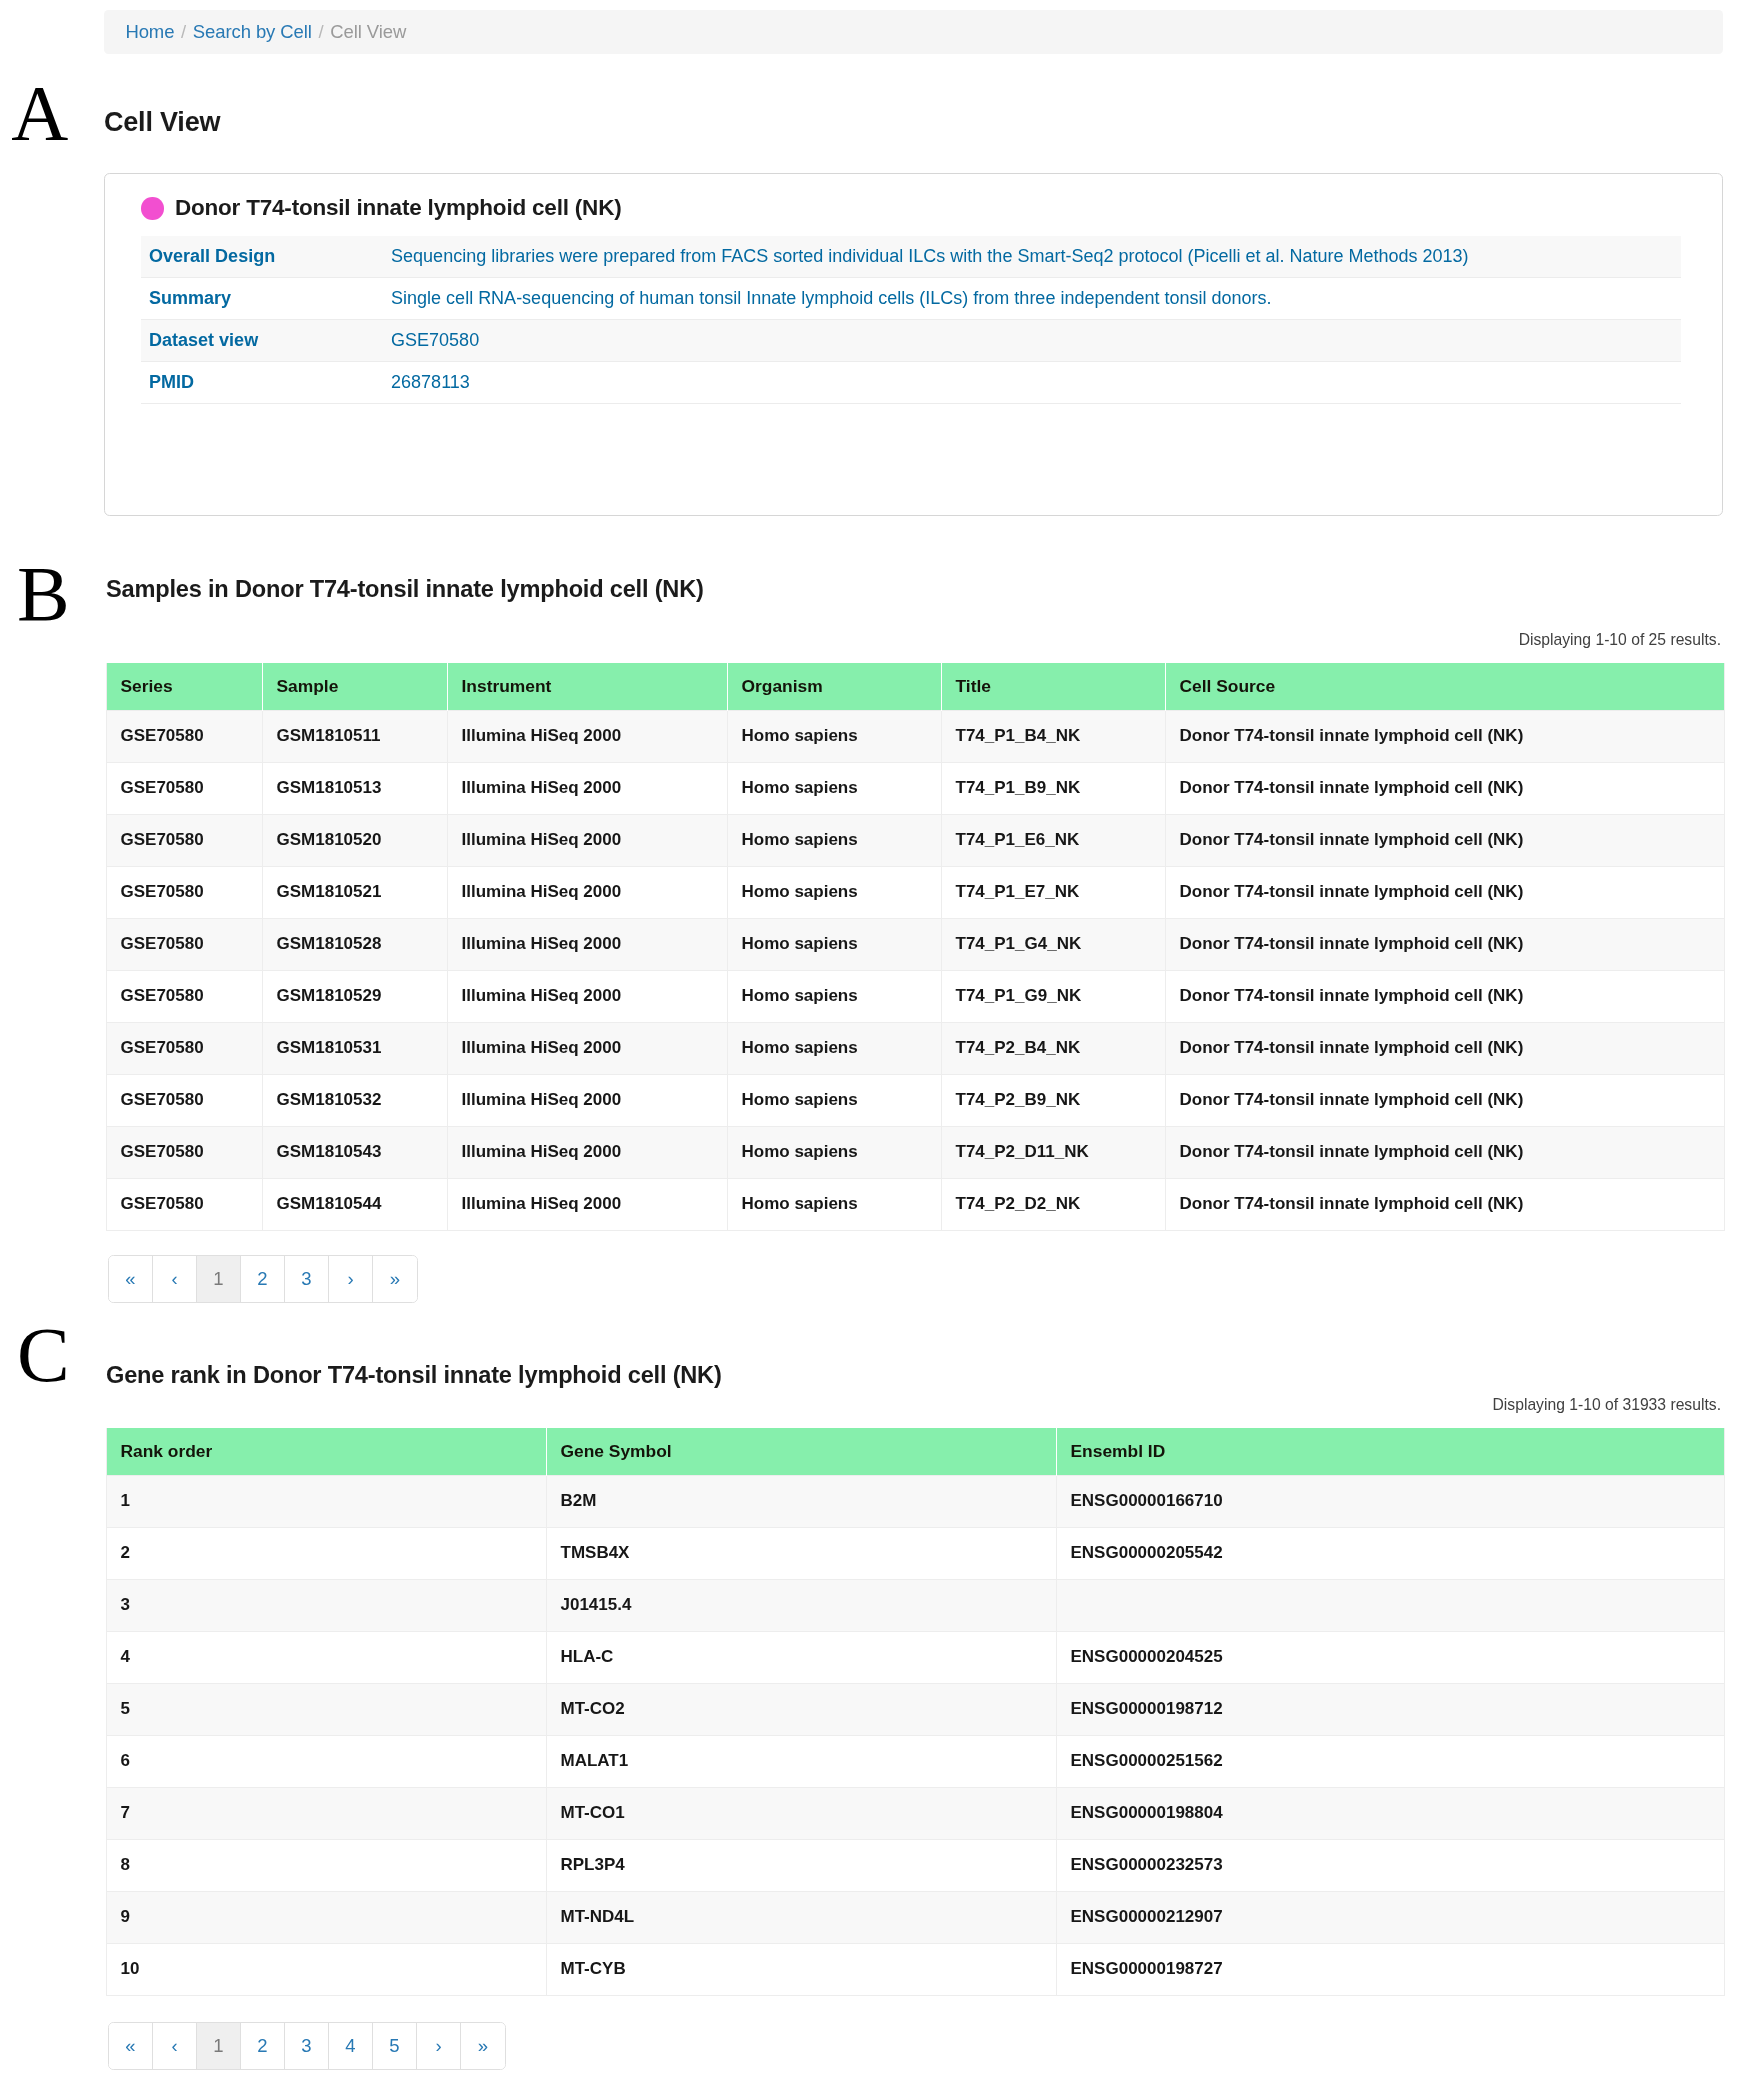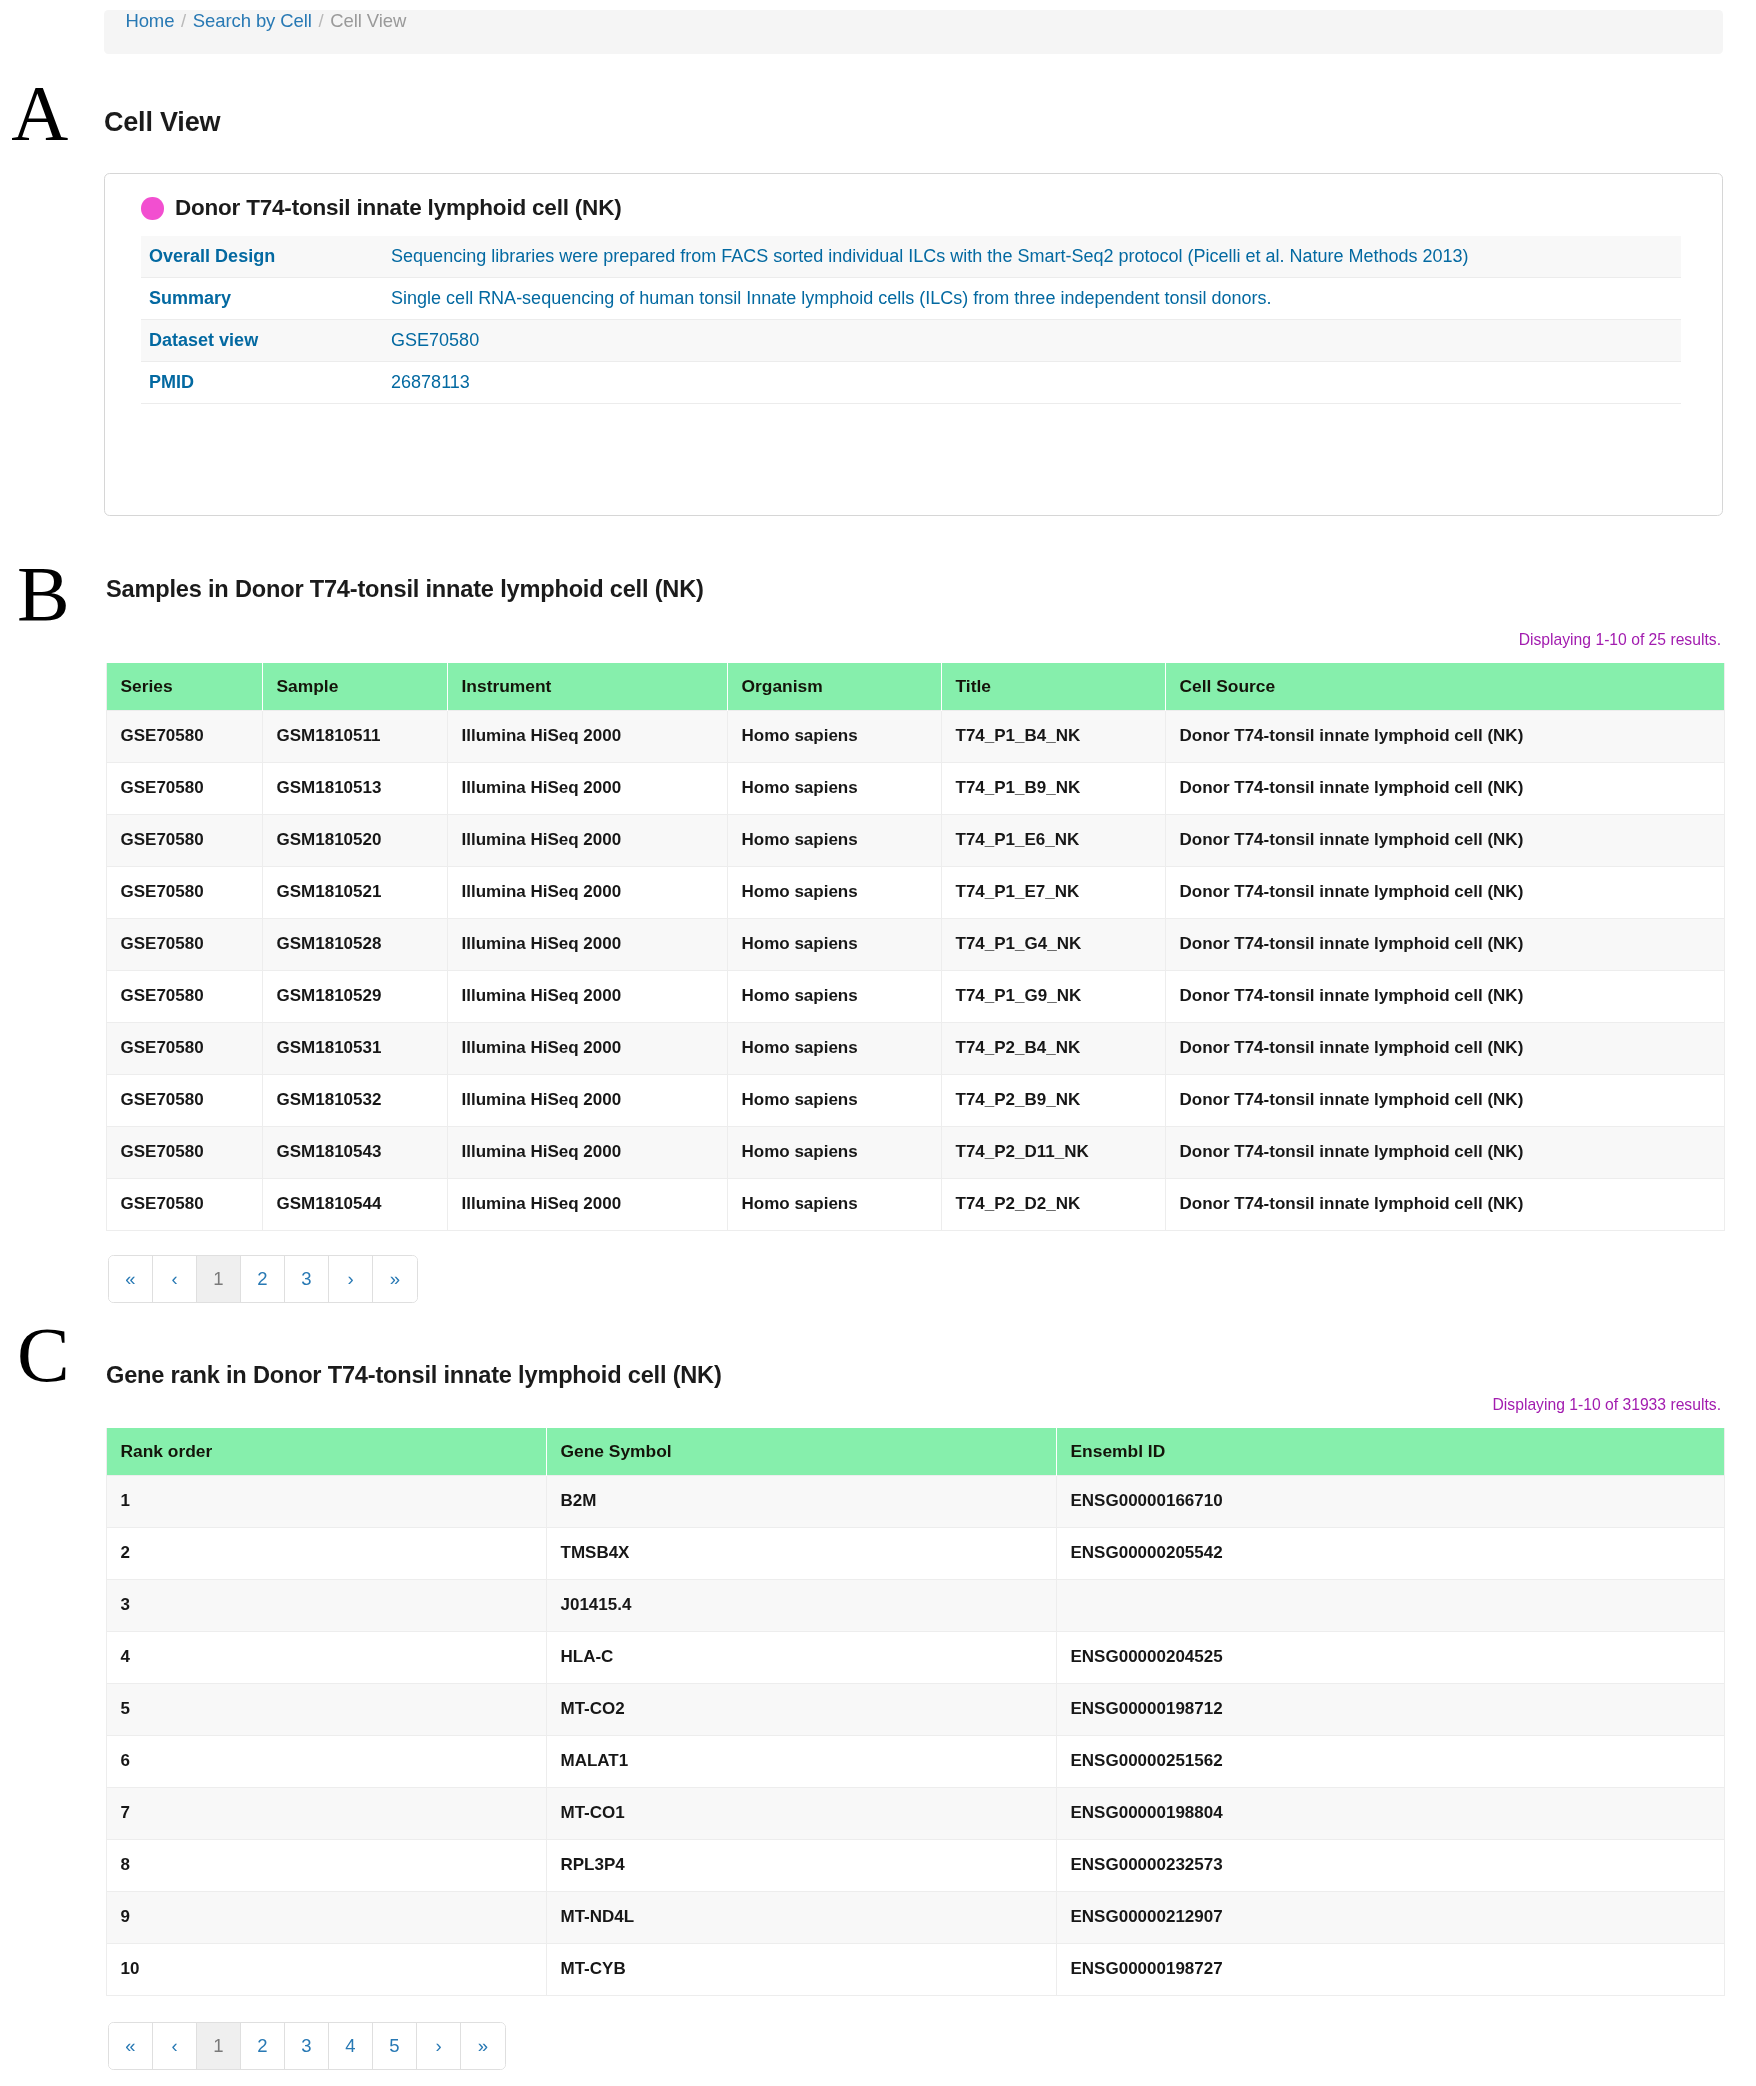--- a/index.html
+++ b/index.html
@@ -15,21 +15,21 @@
     overflow: hidden;
   }
 
   
   .breadcrumb-bar {
     position: absolute;
     left: 104px; top: 10px;
     width: 1619px; height: 44px;
     background: #f5f5f5;
     border-radius: 4.5px;
-    display: flex; 
+    display: flex; align-items: center;
     padding-left: 21.4px;
   }
   .crumb {
     font-size: 18.5px;
     color: #2879b4;
     letter-spacing: -0.1px;
   }
   .crumb.active { color: #9a9a9a; }
   .crumb-sep {
     font-size: 18.5px;
@@ -133,21 +133,21 @@
   td.info-val a, .link {
     color: #2879b4;
     text-decoration: none;
   }
 
   
   .results-caption {
     position: absolute;
     right: 35px;
     font-size: 15.7px;
-    color: #a21caf;
+    color: #404040;
   }
   #caption-samples { top: 631px; }
   #caption-genes { top: 1396px; }
 
   
   .data-table {
     position: absolute;
     border-collapse: collapse;
     table-layout: fixed;
   }

